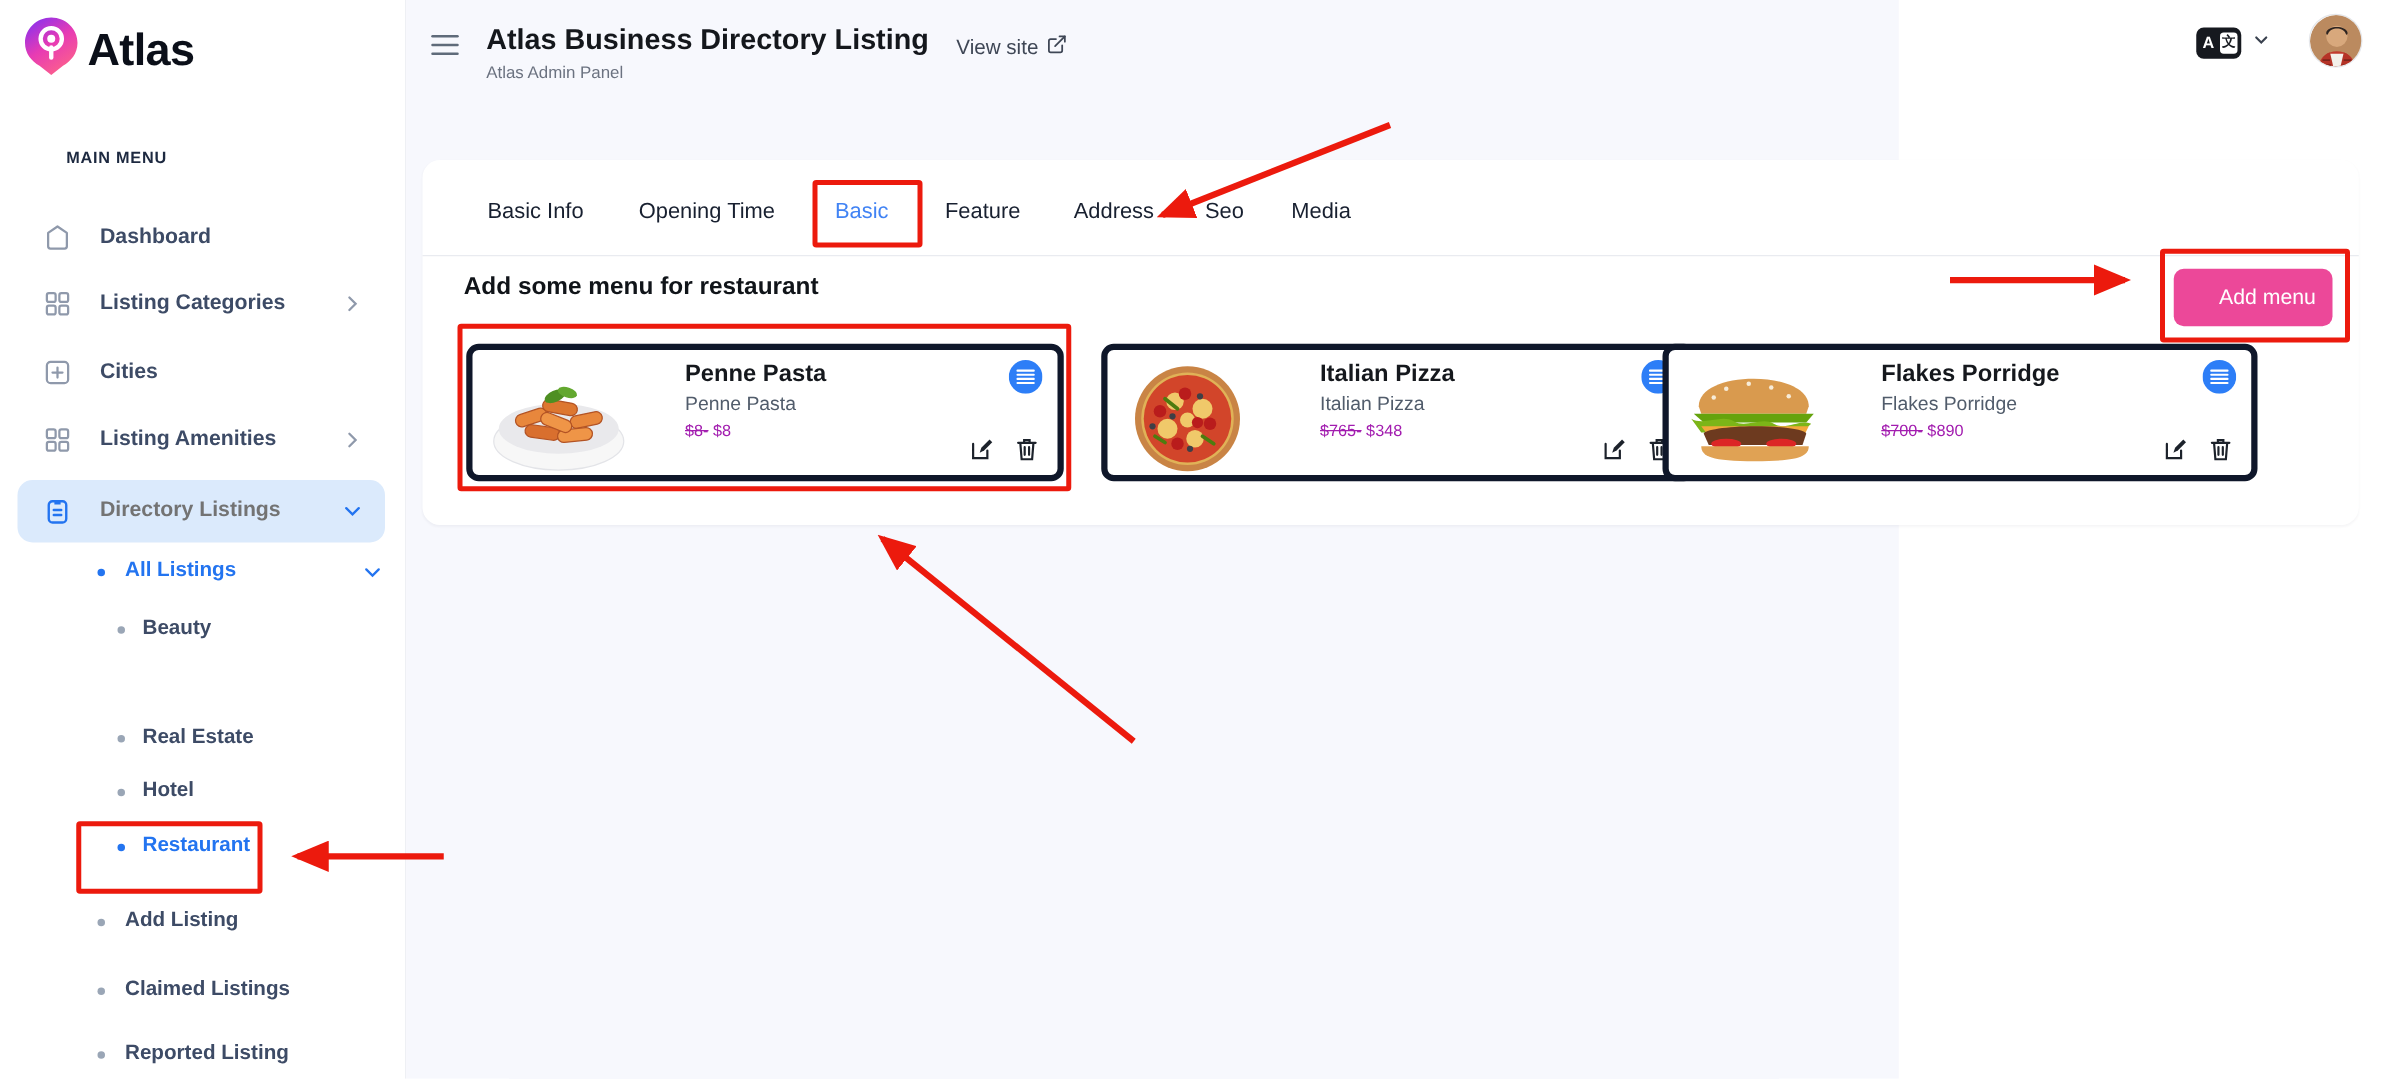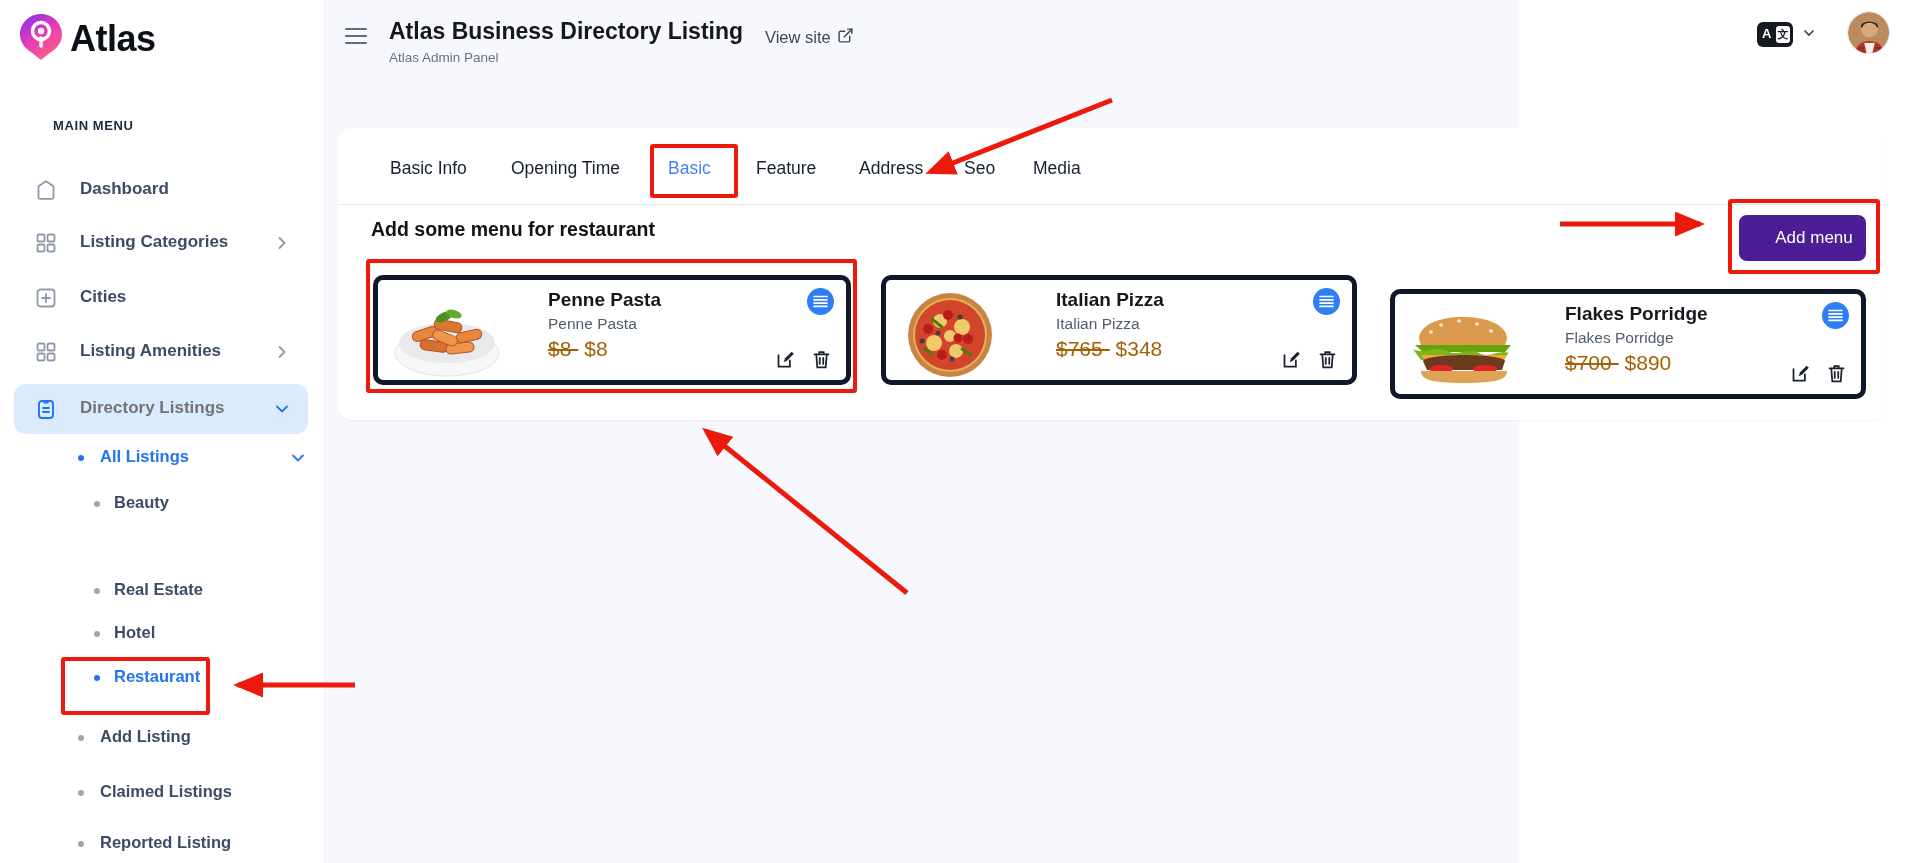--- a/index.html
+++ b/index.html
@@ -45,32 +45,32 @@
     overflow:hidden; cursor:pointer; border:1px solid #e5e7eb; }
 
   
   .panel { position:absolute; left:13px; top:128px; width:1549px; height:292px;
     background:#ffffff; border-radius:14px; box-shadow:0 1px 2px rgba(20,30,60,0.04); }
   .tab { position:absolute; top:30px; font-size:17.5px; font-weight:500; color:#182030; cursor:pointer; }
   .tab.active { color:#4183f4; }
   .tabs-divider { position:absolute; left:0; top:76px; width:1549px; height:1px; background:#e9ebf0; }
   .panel-heading { position:absolute; left:33px; top:90px; font-size:19.5px; font-weight:700; color:#101419; }
   .add-menu-btn { position:absolute; left:1401px; top:87px; width:127px; height:46px;
-    background:#4c1d95; color:#ffffff; font-size:17px; font-weight:500; border:none;
+    background:#ec4899; color:#ffffff; font-size:17px; font-weight:500; border:none;
     border-radius:8px; cursor:pointer; font-family:"Liberation Sans", sans-serif;padding-left:23px; }
 
   .menu-card { position:absolute; top:147px; height:110px; background:#ffffff;
     border:5px solid #0f172a; border-radius:10px; }
   .card-1 { left:35px;  width:478px; }
   .card-2 { left:543px; width:476px; }
-  .card-3 { left:1052px; width:476px;margin-top:14px; }
+  .card-3 { left:992px; width:476px; }
   .card-media { position:absolute; left:6px; top:11px; width:126px; height:88px; }
   .card-title { position:absolute; left:170px; top:9px; font-size:19px; font-weight:700; color:#15181d; }
   .card-subtitle { position:absolute; left:170px; top:35px; font-size:15.5px; color:#515c6b; }
-  .card-price { position:absolute; left:170px; top:57px; font-size:21px; color:#a16207; }
+  .card-price { position:absolute; left:170px; top:57px; font-size:13px; color:#a21caf; }
   .price-old { text-decoration:line-through; }
   .list-badge { position:absolute; right:12px; top:8px; width:27px; height:27px; cursor:pointer; }
   .card-actions { position:absolute; right:14px; bottom:10px; display:flex; gap:15px; }
   .card-actions span { width:21px; height:21px; cursor:pointer; display:inline-block; }
 
   
   .annot { position:absolute; border:4px solid #ec1a0d; border-radius:3px;
     pointer-events:none; z-index:40; }
   .annot-arrows { position:absolute; left:0; top:0; width:1915px; height:863px;
     pointer-events:none; z-index:41; }

